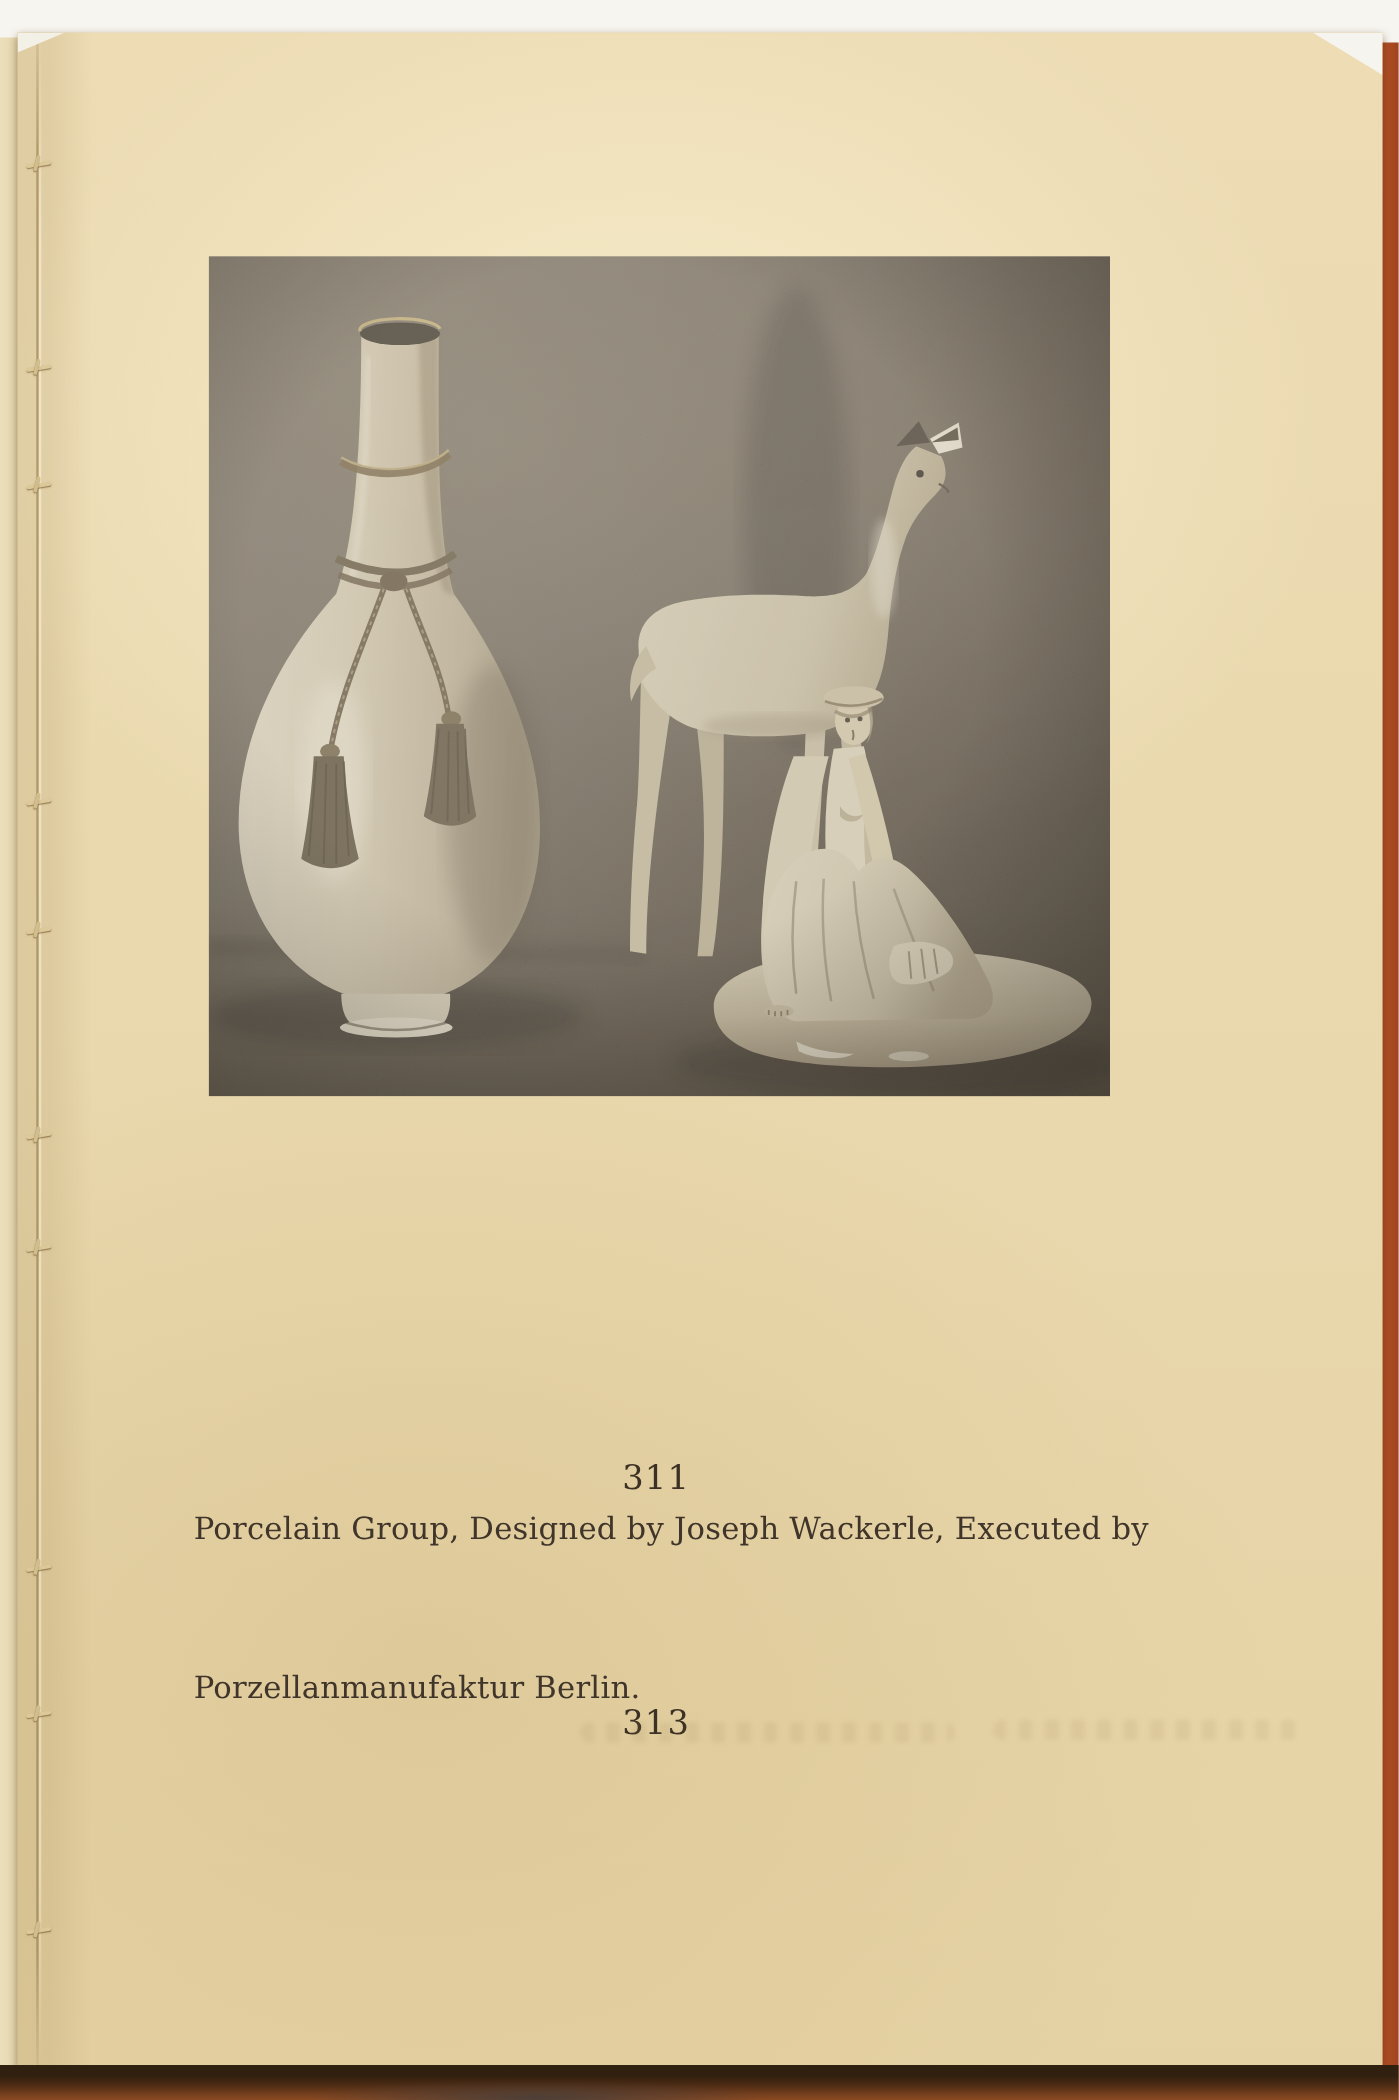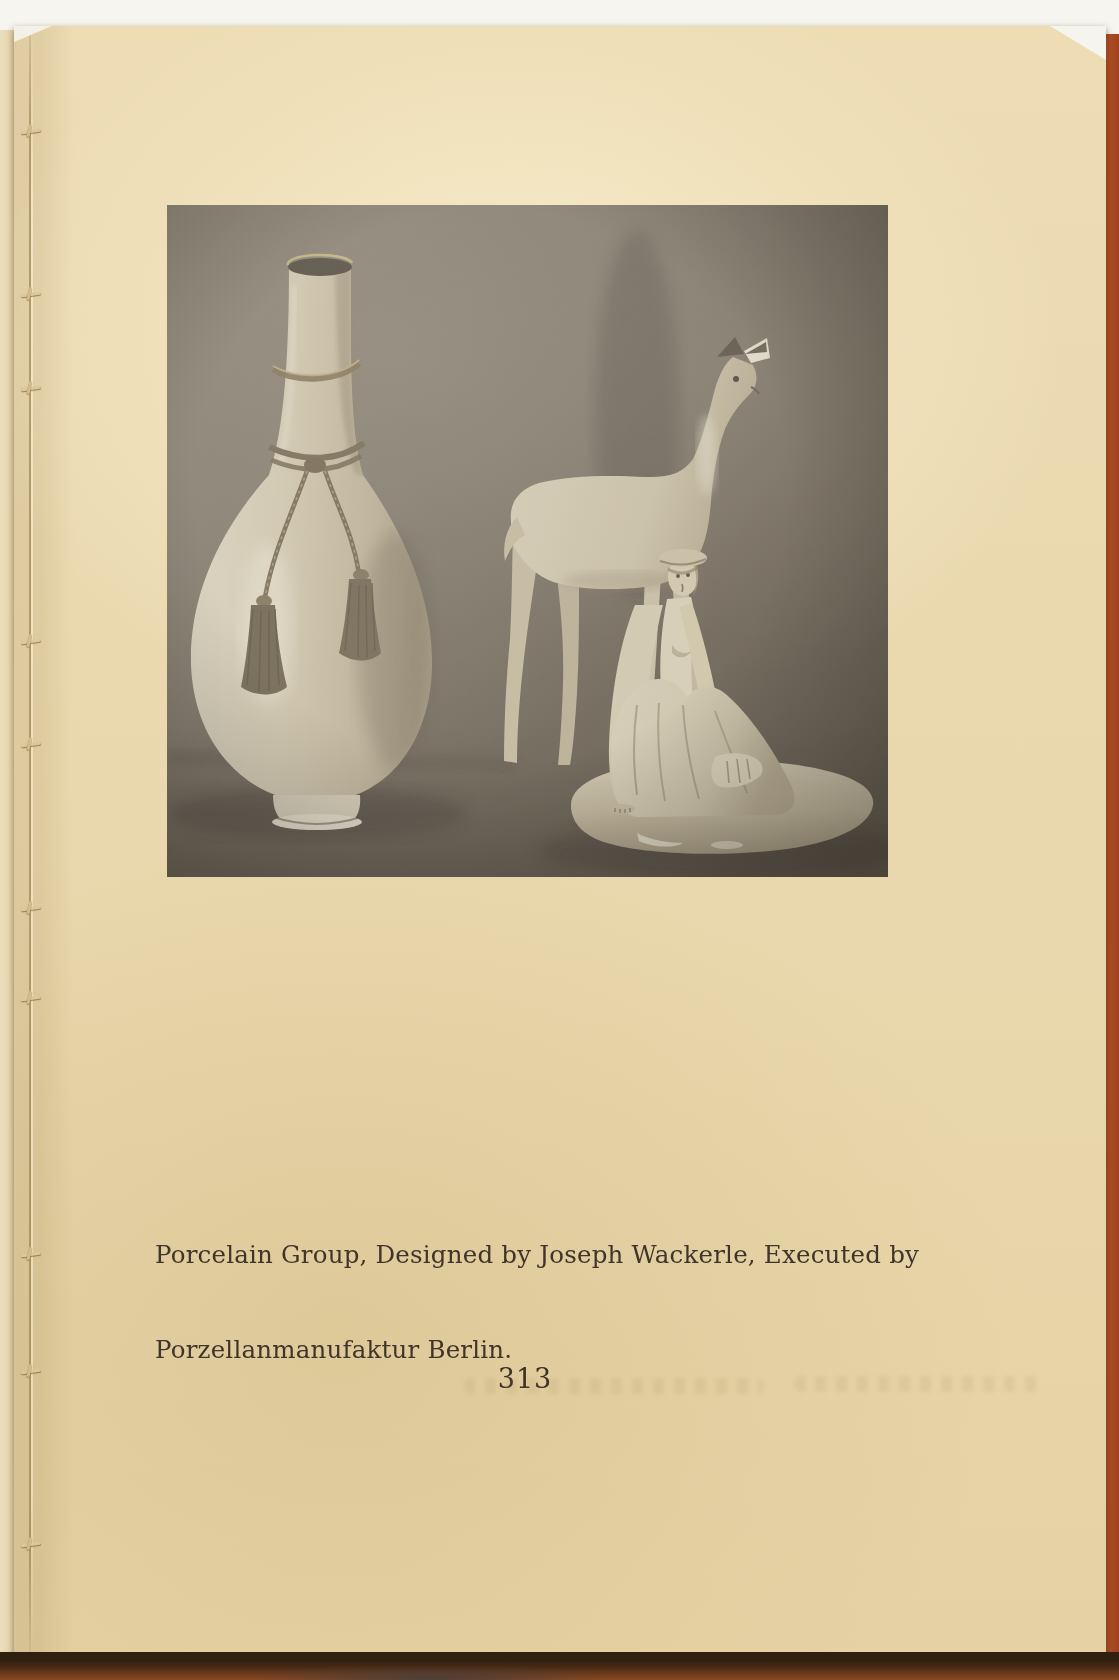--- a/index.html
+++ b/index.html
@@ -254,21 +254,22 @@
         <path d="M106 590 C106 604 110 613 118 617 C140 623 164 623 184 617 C191 612 194 603 193 590 Z" fill="#dcd3bb"></path>
         <ellipse cx="150" cy="617" rx="45" ry="8" fill="#efe8d4"></ellipse>
         <path d="M106 612 Q150 626 194 612" stroke="#3f382c" stroke-width="2" fill="none" opacity="0.55"></path>
       </g>
 
       <rect x="0" y="0" width="721" height="672" filter="url(#grain)" opacity="0.28"></rect>
       <rect x="0" y="0" width="721" height="672" fill="url(#vign)"></rect>
     </svg>
   </div>
 
-  <div class="caption" style="top:1212px">
+  <div class="plate-number" style="top:1142px">311</div>
+  <div class="caption" style="top:1180px">
     <div>Porcelain Group, Designed by Joseph Wackerle, Executed by</div>
   </div>
 
   <div class="plate-number" style="top:1338px">313</div>
   <div class="caption" style="top:1307px">
     <div>Porzellanmanufaktur Berlin.</div>
   </div>
 
   <div class="ghost" style="left:450px;top:1352px;width:300px"></div>
   <div class="ghost" style="left:780px;top:1350px;width:250px"></div>

